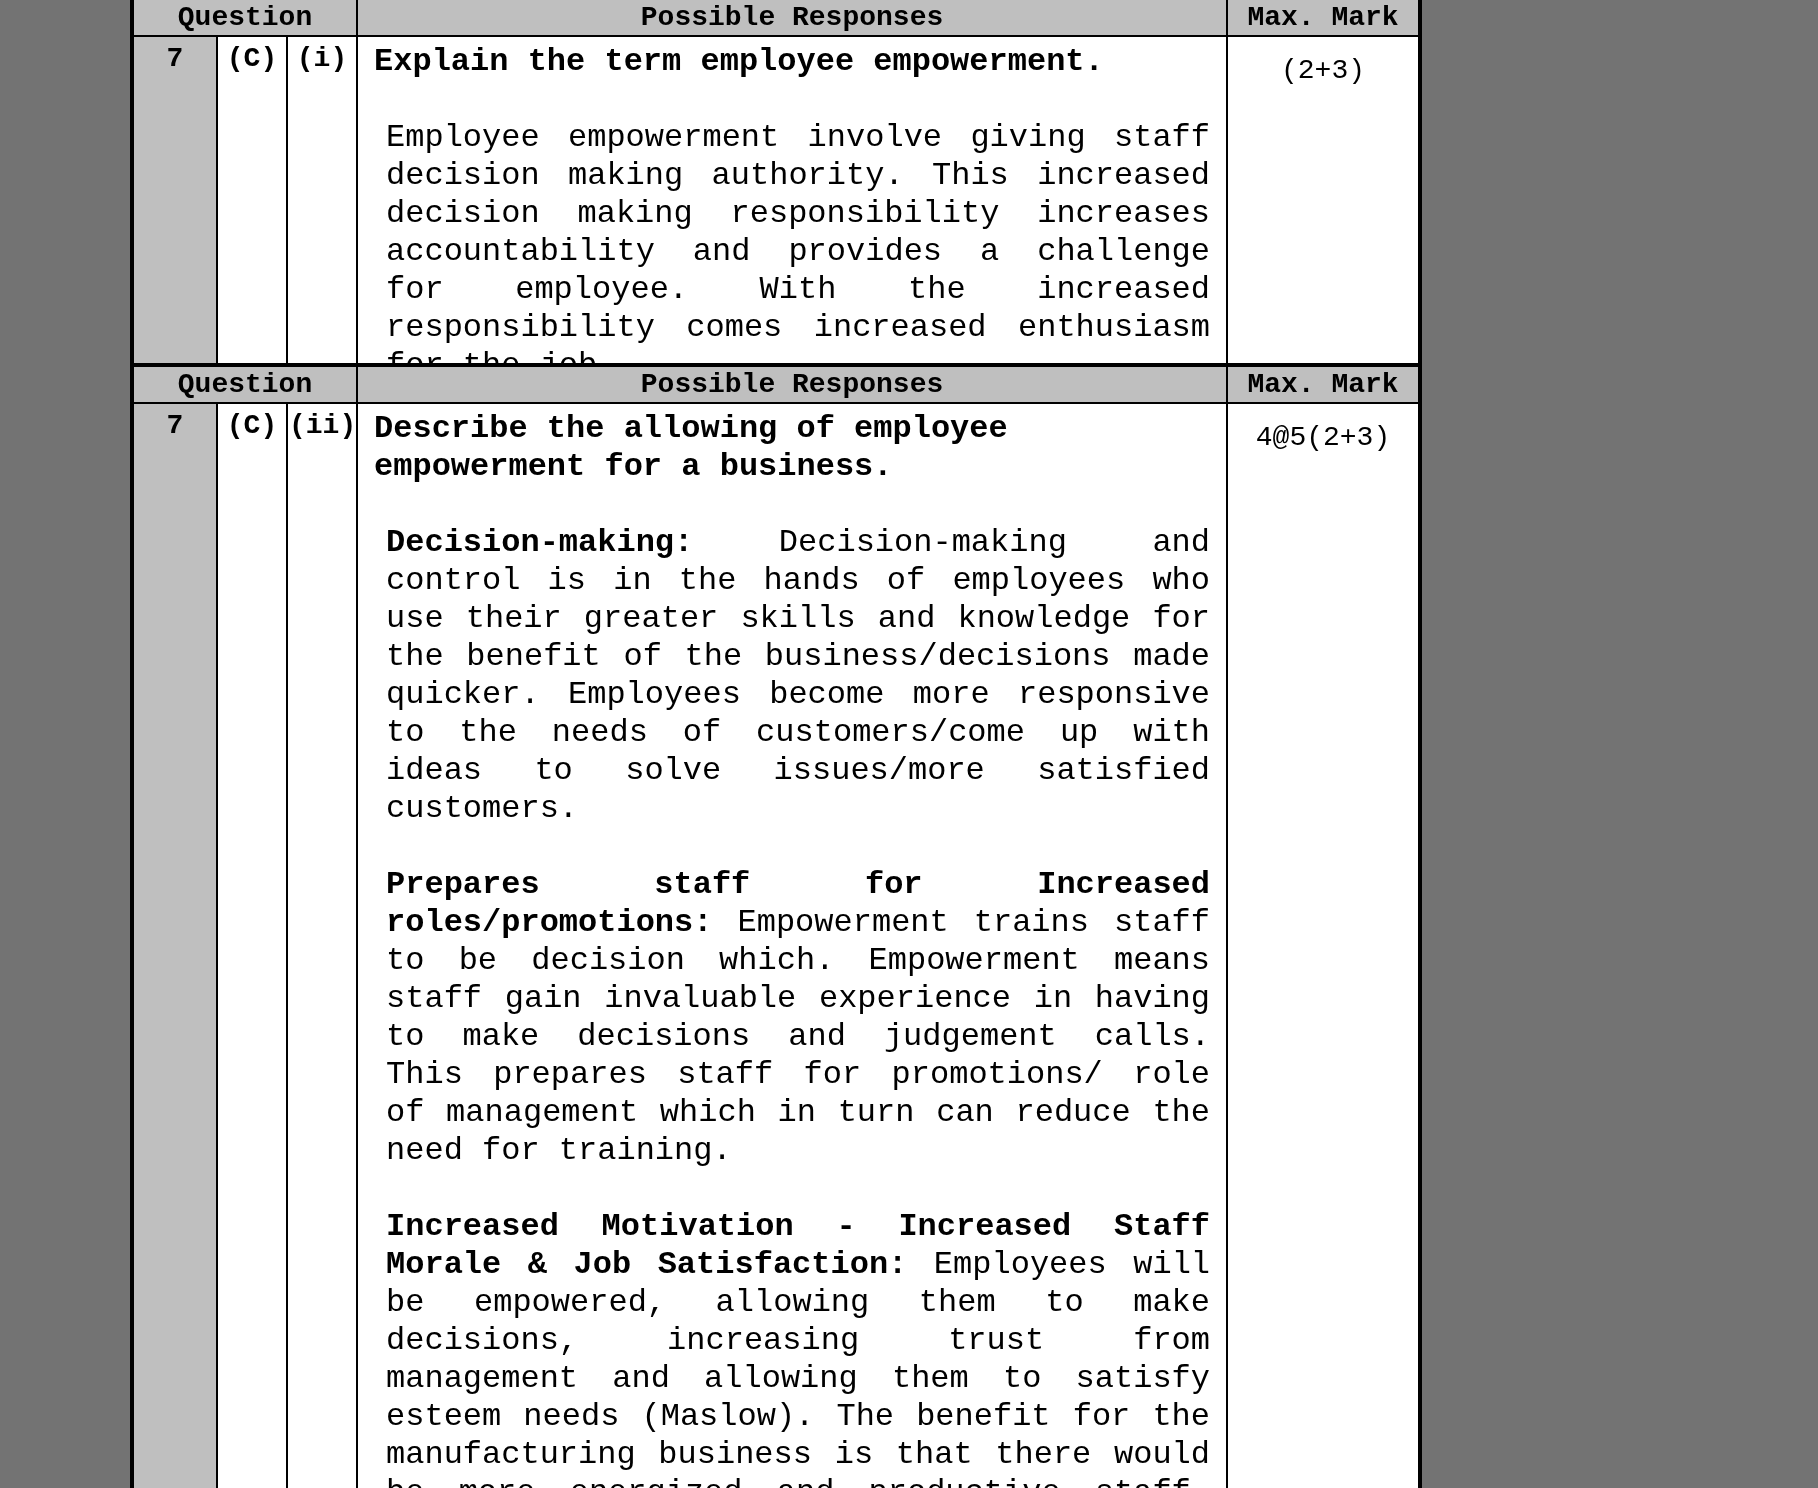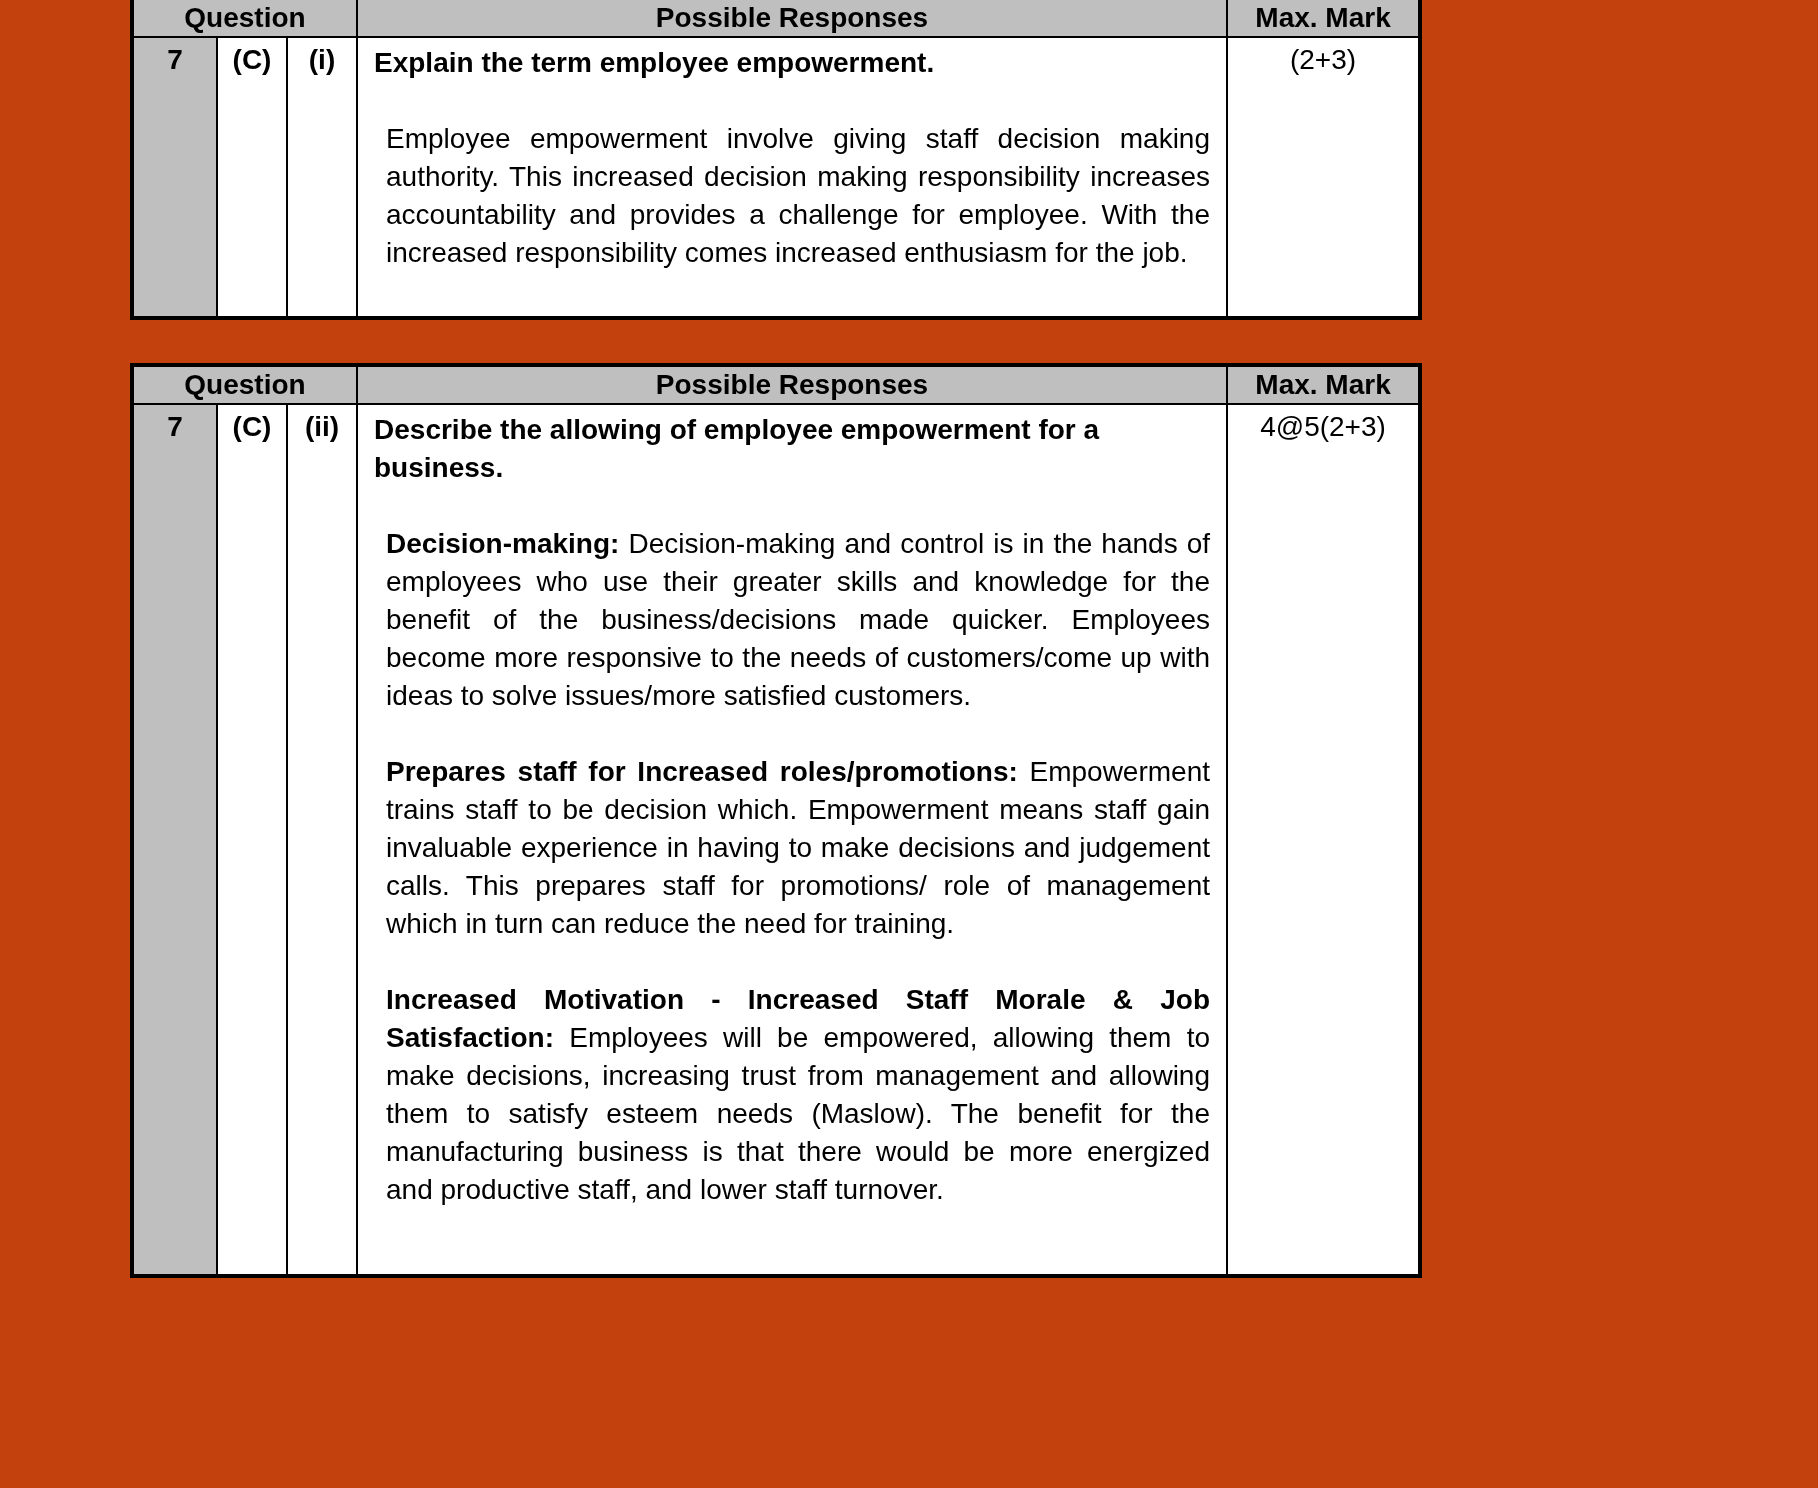--- a/index.html
+++ b/index.html
@@ -1,22 +1,22 @@
 <!DOCTYPE html>
 <html><head>
 <meta charset="utf-8">
 <style>
   * { box-sizing: border-box; }
   html, body { margin: 0; padding: 0; background: #ffffff; }
   .page {
     position: relative;
     width: 1818px;
     height: 1488px;
-    background: #c2410c;
-    font-family: Liberation Sans, sans-serif;
+    background: #737373;
+    font-family: Liberation Mono, monospace;
     color: #000000;
     overflow: hidden;
   }
   table.mtable {
     position: absolute;
     border-collapse: collapse;
     table-layout: fixed;
     width: 1288px;
     left: 130px;
   }
@@ -45,28 +45,28 @@
   td.qpart, td.qsub {
     font-weight: bold;
     font-size: 28px;
     text-align: center;
     padding-top: 6px;
     background: #ffffff;
   }
   td.resp {
     background: #ffffff;
     padding: 6px 16px 6px 16px;
-    font-size: 28px;
+    font-size: 32px;
     line-height: 38px;
   }
   td.mark {
     background: #ffffff;
     font-size: 28px;
     text-align: center;
-    padding-top: 6px;
+    padding-top: 18px;
   }
   .resp-title {
     font-weight: bold;
     text-align: left;
     margin: 0 0 38px 0;
   }
   .resp-para {
     text-align: justify;
     margin: 0 0 38px 12px;
   }

